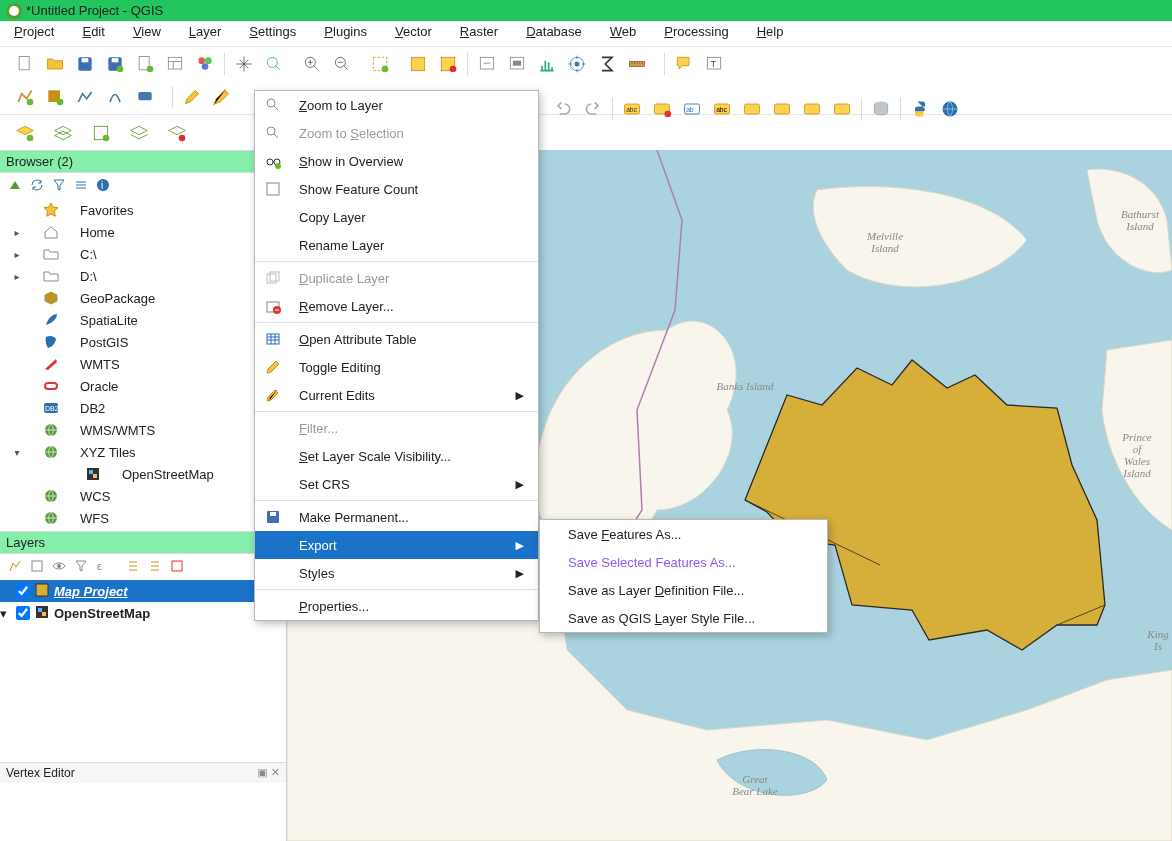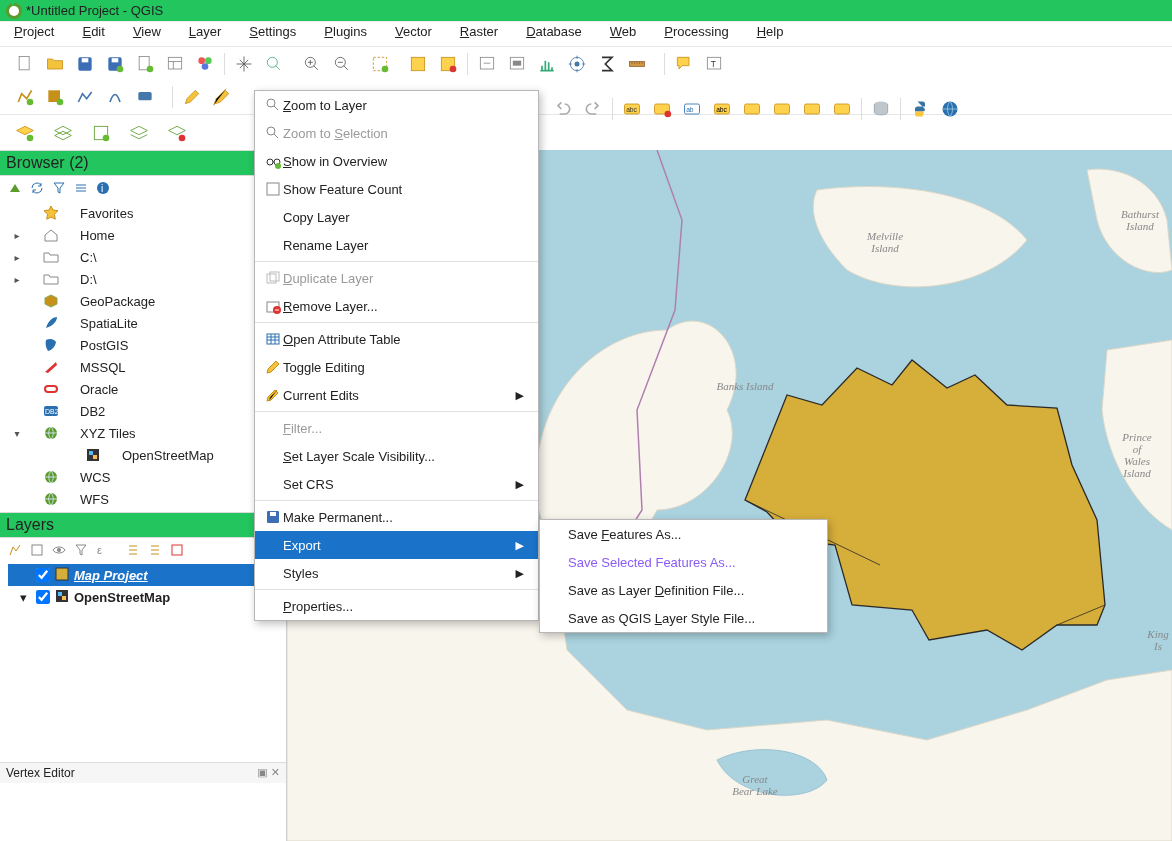--- a/index.html
+++ b/index.html
@@ -11,38 +11,38 @@
 .menubar .mitem { padding: 2px 8px; cursor: default; }
 .menubar .mitem .ul { text-decoration: underline; }
 .toolbar { height: 34px; display: flex; align-items: center; padding: 0 10px; gap: 0; border-top: 1px solid #e6e6e6; background: #fff; }
 .toolbar + .toolbar { border-top: none; }
 .tbtn { width: 30px; height: 28px; display: flex; align-items: center; justify-content: center; cursor: default; }
 .tbtn svg { width: 20px; height: 20px; }
 .sep { width: 8px; }
 .vsep { width: 1px; height: 22px; background: #ddd; margin: 0 4px; }
 .dockcol { display: flex; height: calc(841px - 22px - 24px - 34px - 34px - 36px); }
 .leftcol { width: 287px; display: flex; flex-direction: column; border-right: 1px solid #d0d0d0; }
-.panel-title { background: #22c55e; font-size: 16px; padding: 3px 6px; border-top: 1px solid #dcdcdc; border-bottom: 1px solid #dcdcdc; display: flex; justify-content: space-between; align-items: center; }
+.panel-title { background: #86efac; font-size: 13px; padding: 3px 6px; border-top: 1px solid #dcdcdc; border-bottom: 1px solid #dcdcdc; display: flex; justify-content: space-between; align-items: center; }
 .panel-tools { height: 24px; display: flex; align-items: center; gap: 4px; padding: 2px 6px; }
 .ptbtn { width: 18px; height: 18px; display: flex; align-items: center; justify-content: center; }
 .browser-tree { flex: 0 0 auto; overflow: hidden; padding: 2px 0; }
 .tree-row { height: 22px; display: flex; align-items: center; padding-left: 12px; gap: 20px; cursor: default; }
 .tree-row .exp { width: 10px; text-align: center; color: #555; font-size: 10px; }
 .tree-row .ic { width: 18px; height: 18px; display: flex; align-items: center; justify-content: center; }
 .layers-panel { flex: 1; overflow: hidden; display: flex; flex-direction: column; }
 .layers-tree { padding: 2px 0; }
-.layer-row { height: 22px; display: flex; align-items: center; padding-left: 12px; gap: 4px; margin-left: 8px; }
+.layer-row { height: 22px; display: flex; align-items: center; padding-left: 0; gap: 4px; }
 .layer-row input[type=checkbox] { width: 14px; height: 14px; }
 .layer-row.selected { background: #1a72c9; color: #fff; }
 .layer-row.selected .lname { text-decoration: underline; font-style: italic; font-weight: 600; }
 .ve-title { background: #f6f6f6; font-size: 12px; padding: 3px 6px; border-top: 1px solid #dcdcdc; display: flex; justify-content: space-between; }
 .maparea { flex: 1; position: relative; background: #aad3df; overflow: hidden; }
 .map-svg { position: absolute; inset: 0; width: 100%; height: 100%; }
 .ctxmenu { position: absolute; background: #fff; border: 1px solid #b7b7b7; box-shadow: 2px 3px 8px rgba(0,0,0,.25); font-size: 13px; }
-.ctxmenu .row { height: 28px; display: flex; align-items: center; padding: 0 14px 0 8px; gap: 0; cursor: default; position: relative; }
+.ctxmenu .row { height: 28px; display: flex; align-items: center; padding: 0 14px 0 8px; gap: 16px; cursor: default; position: relative; }
 .ctxmenu .row .mic { width: 20px; height: 20px; display: flex; align-items: center; justify-content: center; flex-shrink: 0; }
 .ctxmenu .row.disabled { color: #9a9a9a; }
 .ctxmenu .row.hl { background: #1a72c9; color: #fff; }
 .ctxmenu .msep { height: 1px; background: #e0e0e0; margin: 2px 0; }
 .ctxmenu .arrow { margin-left: auto; font-size: 11px; }
 .submenu { position: absolute; left: 539px; top: 519px; width: 289px; background: #fff; border: 1px solid #b7b7b7; box-shadow: 2px 3px 8px rgba(0,0,0,.25); }
 .submenu .row { height: 28px; display: flex; align-items: center; padding: 0 14px 0 28px; }
 .submenu .row.disabled { color: #8b5cf6; }
 .toolbar3 { height: 36px; display: flex; align-items: center; padding: 0 10px; gap: 0; border-top: 1px solid #e6e6e6; }
 .maplabel { position: absolute; font-size: 11px; font-style: italic; color: #888; font-family: Georgia, serif; text-align: center; line-height: 1.1; }
@@ -388,40 +388,50 @@
           </span>
           <span>PostGIS</span>
         </div>
         <div class="tree-row">
           <span class="exp"></span>
           <span class="ic">
             <svg width="16" height="16">
               <path d="M2 13L13 3l1 3-9 8z" fill="#d33"></path>
             </svg>
           </span>
-          <span>MSSQL</span>
+          <span>WMTS</span>
         </div>
         <div class="tree-row">
           <span class="exp"></span>
           <span class="ic">
             <svg width="16" height="16">
               <rect x="2" y="5" width="12" height="6" rx="3" fill="none" stroke="#d33" stroke-width="2"></rect>
             </svg>
           </span>
           <span>Oracle</span>
         </div>
         <div class="tree-row">
           <span class="exp"></span>
           <span class="ic">
             <svg width="16" height="16">
               <rect x="1" y="3" width="14" height="10" rx="2" fill="#2a6fb0"></rect>
               <text x="2" y="11" font-size="7" fill="#fff">DB2</text>
             </svg>
           </span>
           <span>DB2</span>
+        </div>
+        <div class="tree-row">
+          <span class="exp"></span>
+          <span class="ic">
+            <svg width="16" height="16">
+              <circle cx="8" cy="8" r="6" fill="#5a9b2c"></circle>
+              <path d="M2 8h12M8 2c3 3 3 9 0 12M8 2c-3 3-3 9 0 12" stroke="#cde" fill="none"></path>
+            </svg>
+          </span>
+          <span>WMS/WMTS</span>
         </div>
         <div class="tree-row">
           <span class="exp">▾</span>
           <span class="ic">
             <svg width="16" height="16">
               <circle cx="8" cy="8" r="6" fill="#5a9b2c"></circle>
               <path d="M2 8h12M8 2c3 3 3 9 0 12M8 2c-3 3-3 9 0 12" stroke="#cde" fill="none"></path>
             </svg>
           </span>
           <span>XYZ Tiles</span>

